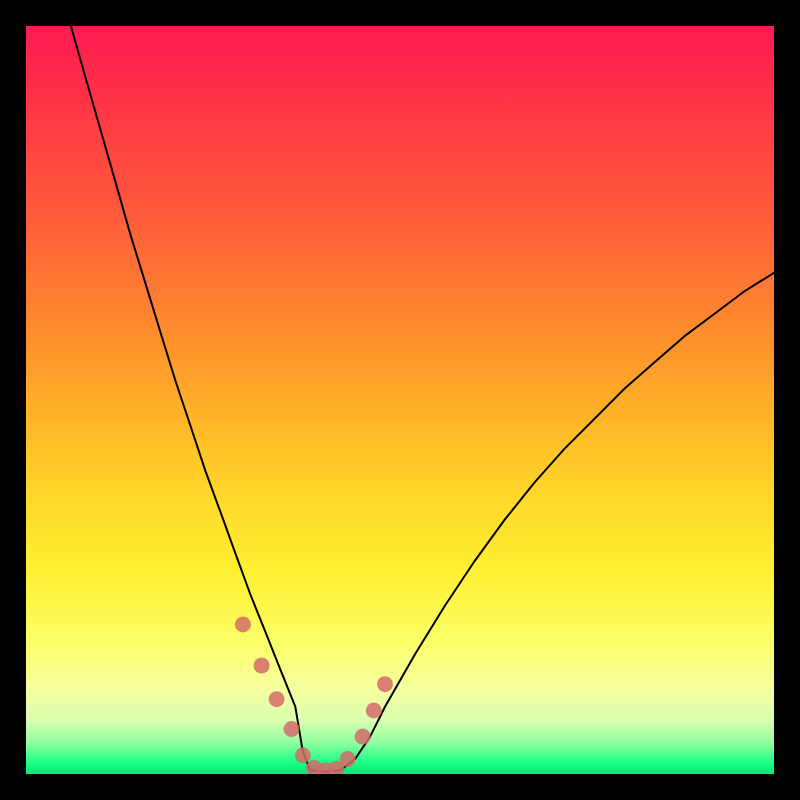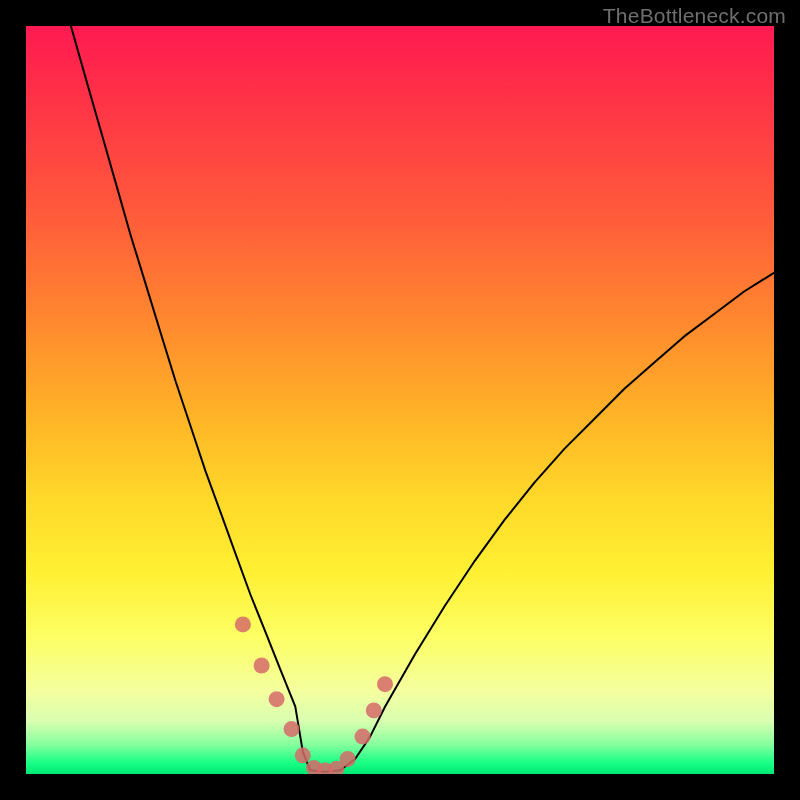--- a/index.html
+++ b/index.html
@@ -79,15 +79,14 @@
           <circle cx="299.2" cy="744.3" r="8" fill="#d66a6a" fill-opacity="0.85"></circle>
           <circle cx="310.4" cy="742.8" r="8" fill="#d66a6a" fill-opacity="0.85"></circle>
           <circle cx="321.6" cy="733.0" r="8" fill="#d66a6a" fill-opacity="0.85"></circle>
           <circle cx="336.6" cy="710.6" r="8" fill="#d66a6a" fill-opacity="0.85"></circle>
           <circle cx="347.8" cy="684.4" r="8" fill="#d66a6a" fill-opacity="0.85"></circle>
           <circle cx="359.0" cy="658.2" r="8" fill="#d66a6a" fill-opacity="0.85"></circle>
         </g>
     </svg>
   </div>
 
-  <div class="watermark">TheBottleneck.com</div>
 
 </div>
 
 </body></html>

